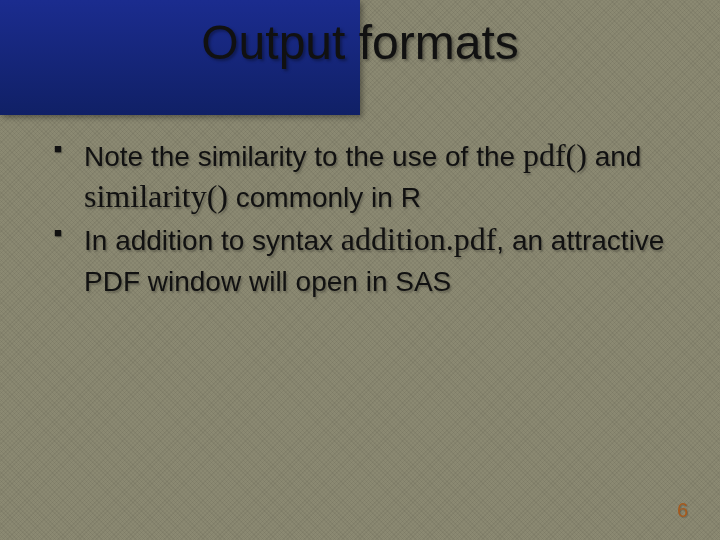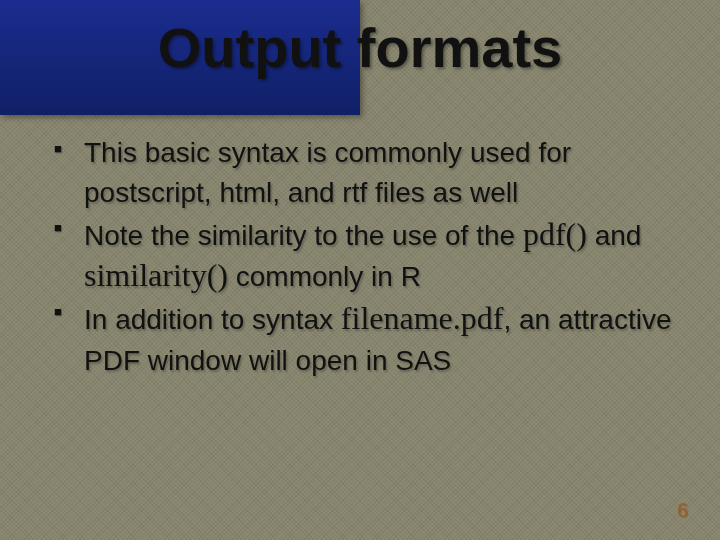--- a/index.html
+++ b/index.html
@@ -29,24 +29,24 @@
     height: 115px;
     background: linear-gradient(to bottom, #1b2c8f 0%, #102066 100%);
     box-shadow: 2px 2px 6px rgba(0,0,0,0.4);
   }
   .title {
     position: absolute;
     top: 15px;
     left: 0;
     width: 720px;
     text-align: center;
-    font-size: 56px;
+    font-size: 48px;
     font-family: Verdana, Geneva, sans-serif;
     color: #111;
-    font-weight: 700;
+    font-weight: 400;
     text-shadow: 2px 2px 3px rgba(0,0,0,0.35);
   }
   .body {
     position: absolute;
     top: 135px;
     left: 48px;
     right: 30px;
     color: #111;
     font-size: 28px;
     line-height: 1.28;
@@ -88,25 +88,22 @@
 </head>
 <body>
 
 <div class="slide">
   <div class="title-band"></div>
   <div class="title">Output formats</div>
 
   <div class="body">
     <ul>
       <li>
-        <span>This basic syntax is commonly used for postscript, html, and rtf files as well</span><span class="code"></span><span></span><span class="code"></span><span></span>
-      </li>
-      <li>
         <span>Note the similarity to the use of the </span><span class="code">pdf()</span><span> and </span><span class="code">similarity()</span><span> commonly in R</span>
       </li>
       <li>
-        <span>In addition to syntax </span><span class="code">filename.pdf</span><span>, an attractive PDF window will open in SAS</span><span class="code"></span><span></span>
+        <span>In addition to syntax </span><span class="code">addition.pdf</span><span>, an attractive PDF window will open in SAS</span><span class="code"></span><span></span>
       </li>
     </ul>
   </div>
 
   <div class="pagenum">6</div>
 </div>
 
 </body></html>

